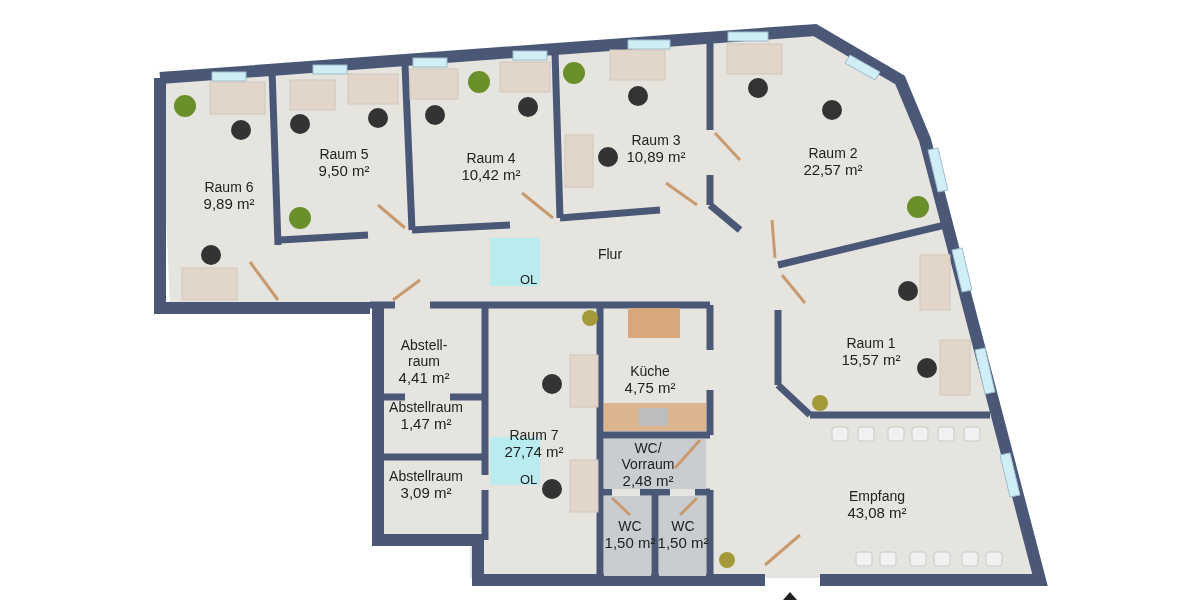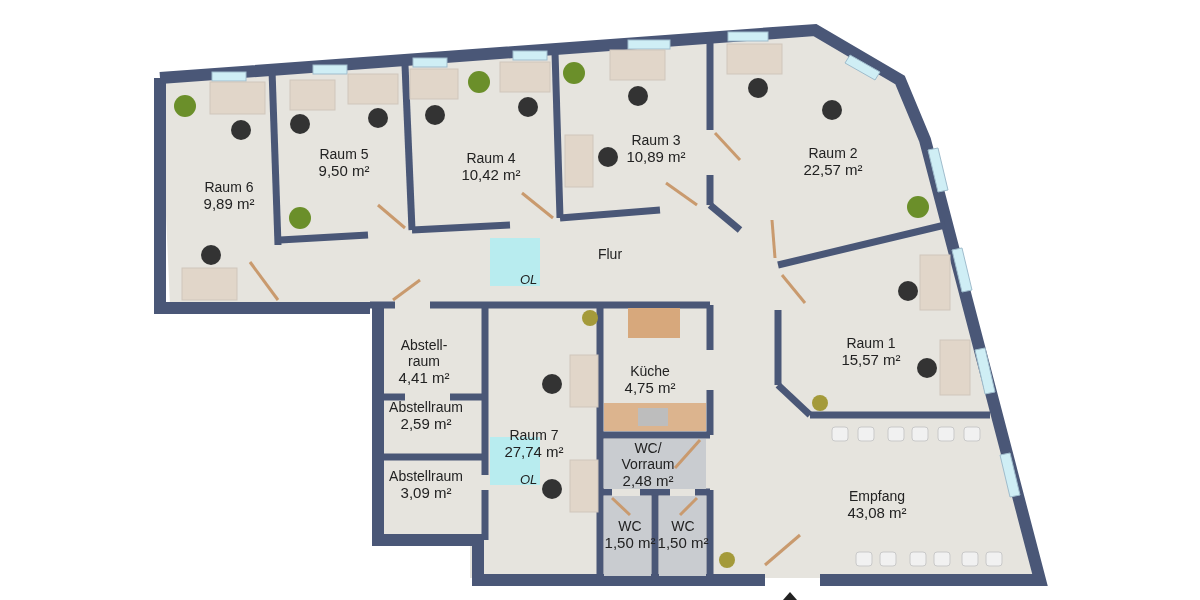--- a/index.html
+++ b/index.html
@@ -1,21 +1,21 @@
 <!DOCTYPE html>
 <html><head>
 <meta charset="utf-8">
 <style>
   html,body{margin:0;padding:0;background:#fff;}
   body{width:1200px;height:600px;overflow:hidden;position:relative;font-family:"Liberation Sans",sans-serif;}
   #plan{position:absolute;left:0;top:0;width:1200px;height:600px;}
   .lbl{position:absolute;text-align:center;color:#222;transform:translate(-50%,-50%);line-height:1.15;white-space:nowrap;}
   .lbl .n{font-size:14px;}
   .lbl .a{font-size:15px;}
-  .ol{position:absolute;font-size:13px;color:#222;font-style:italic;}
+  .ol{position:absolute;font-size:13px;color:#222;}
 </style>
 </head>
 <body>
 
 <svg id="plan" viewBox="0 0 1200 600" xmlns="http://www.w3.org/2000/svg">
 
   <polygon points="160,80 815,28 905,82 930,140 1035,578 470,578 470,535 375,535 375,305 170,305" fill="#e6e4de"></polygon>
 
   <g fill="none" stroke="#4a5777" stroke-width="12" stroke-linejoin="miter">
     <polyline points="160,78 160,308 370,308"></polyline>
@@ -185,21 +185,21 @@
 <div class="lbl" style="left:610px;top:254px">
     <div class="n">Flur</div>
   </div>
 <div class="lbl" style="left:424px;top:362px">
     <div class="n">Abstell-</div>
     <div class="n">raum</div>
     <div class="a">4,41 m²</div>
   </div>
 <div class="lbl" style="left:426px;top:416px">
     <div class="n">Abstellraum</div>
-    <div class="a">2,59 m²</div>
+    <div class="a">1,47 m²</div>
   </div>
 <div class="lbl" style="left:426px;top:485px">
     <div class="n">Abstellraum</div>
     <div class="a">3,09 m²</div>
   </div>
 <div class="lbl" style="left:534px;top:444px">
     <div class="n">Raum 7</div>
     <div class="a">27,74 m²</div>
   </div>
 <div class="lbl" style="left:650px;top:380px">

